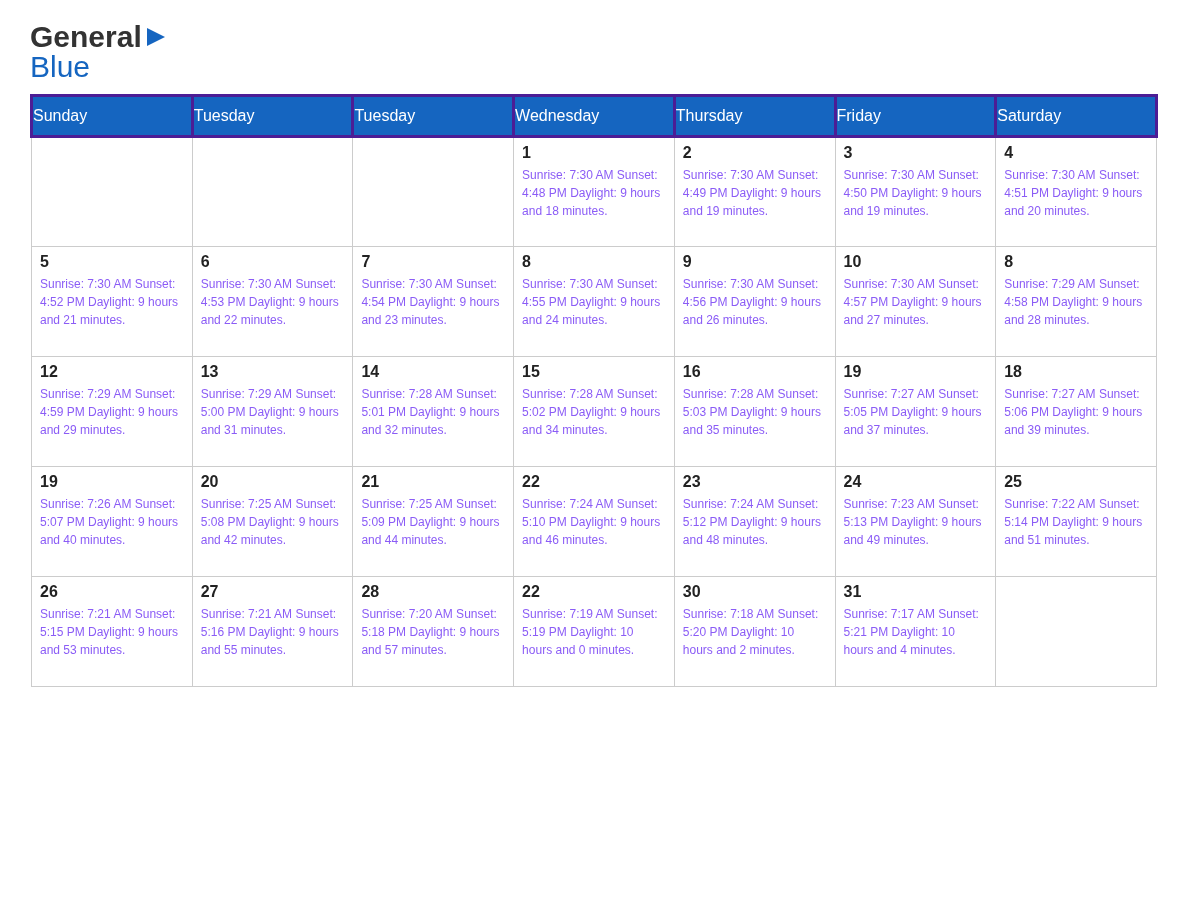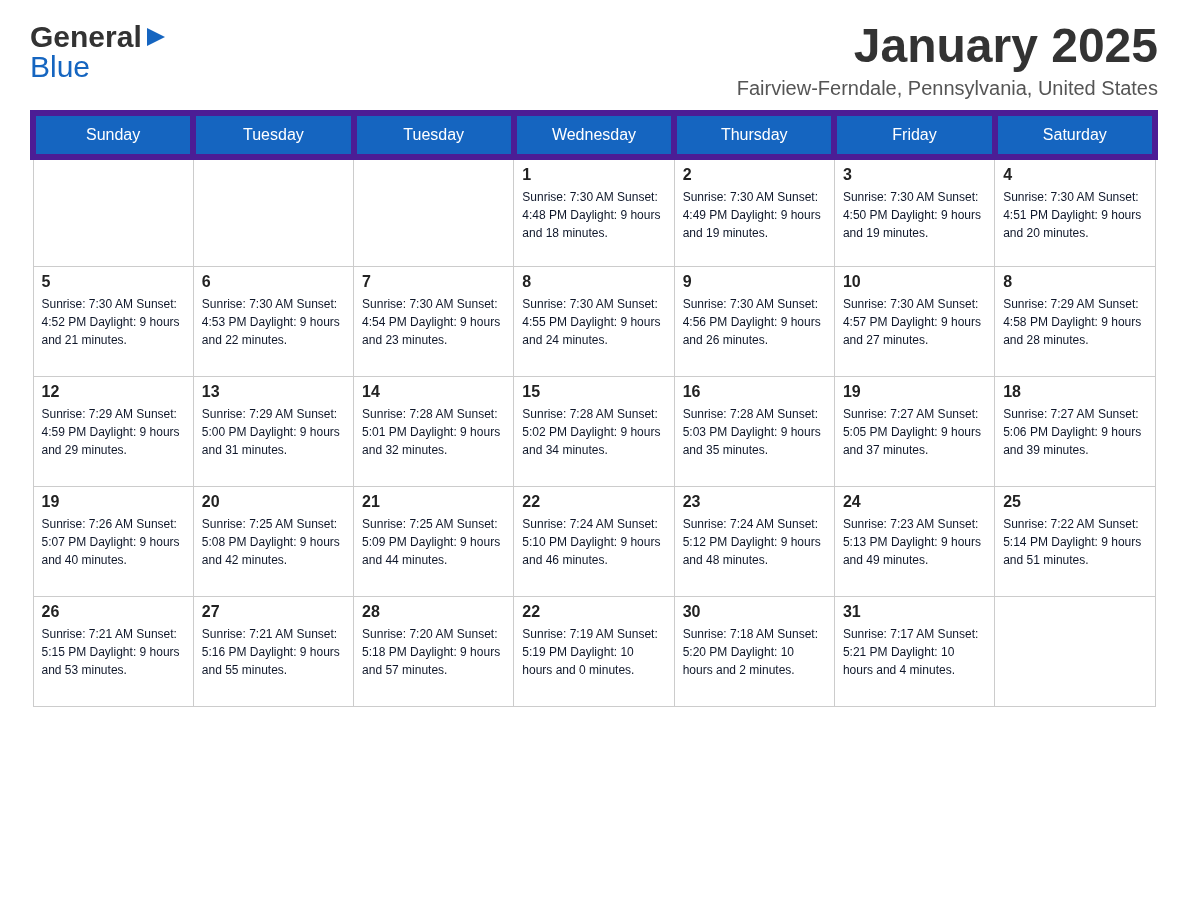--- a/index.html
+++ b/index.html
@@ -34,40 +34,40 @@
       width: 100%;
       border-collapse: collapse;
       margin-top: 10px;
     }
     .calendar thead th {
       background-color: #1565c0;
       color: #fff;
       font-size: 16px;
       font-weight: normal;
       padding: 10px 0;
-      text-align: center;
-      border: 6px solid #4c1d95;
+      text-align: left;
+      border: 3px solid #4c1d95;
     }
     .calendar tbody td {
       border: 1px solid #ccc;
       vertical-align: top;
       padding: 6px 8px;
       width: 14.28%;
       height: 110px;
     }
     .day-number {
       font-size: 16px;
       font-weight: bold;
       color: #222;
       display: block;
       margin-bottom: 4px;
     }
     .day-info {
       font-size: 12px;
-      color: #0f172a;
+      color: #8b5cf6;
       line-height: 1.5;
     }
     .empty-cell {
       background: #fff;
     }
     .logo-wrapper {
       display: flex;
       flex-direction: column;
     }
     .logo-line1 {
@@ -90,24 +90,20 @@
 <div class="header">
   <div class="logo-wrapper">
     <div class="logo-line1">
       <span>General</span>
       <svg width="22" height="22" viewBox="0 0 22 22" style="margin-left:3px;">
         <polygon points="2,2 20,11 2,20" fill="#1565c0"></polygon>
       </svg>
     </div>
     <div class="logo-line2">Blue</div>
   </div>
-  <div class="title-block">
-    <div class="month-title">January 2025</div>
-    <div class="location">Fairview-Ferndale, Pennsylvania, United States</div>
-  </div>
 </div>
 
 <table class="calendar">
   <thead>
     <tr>
     <th>Sunday</th>
         <th>Tuesday</th>
         <th>Tuesday</th>
         <th>Wednesday</th>
         <th>Thursday</th>

